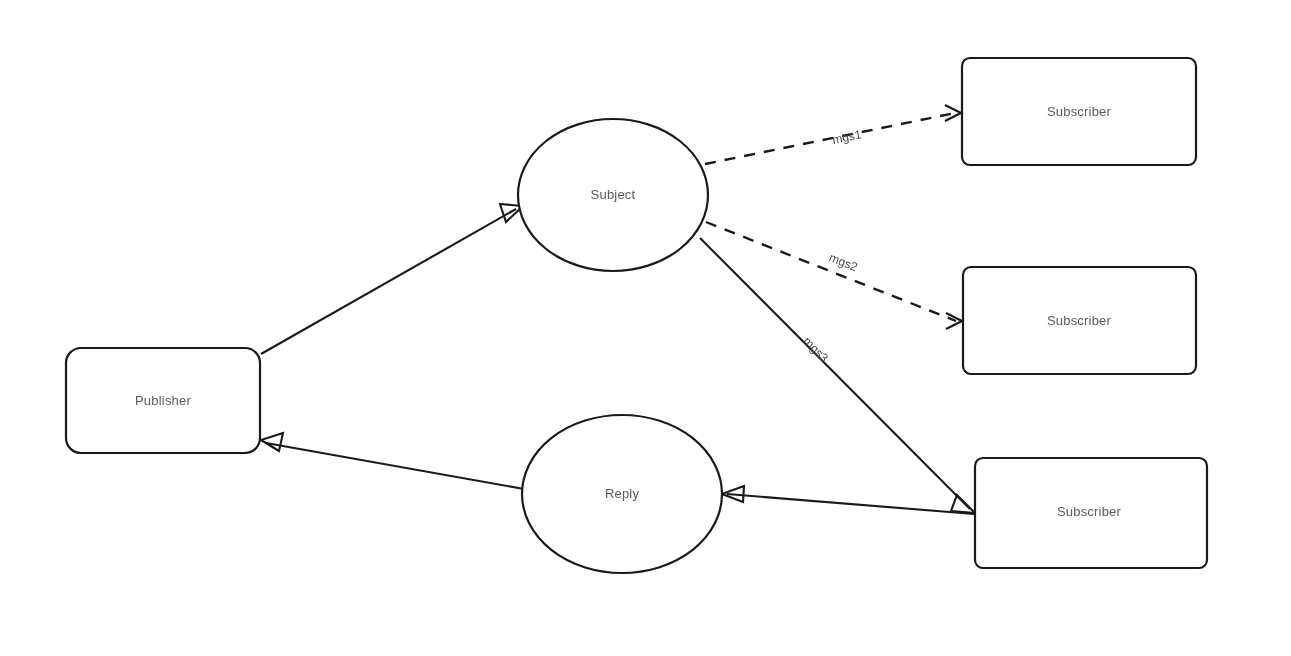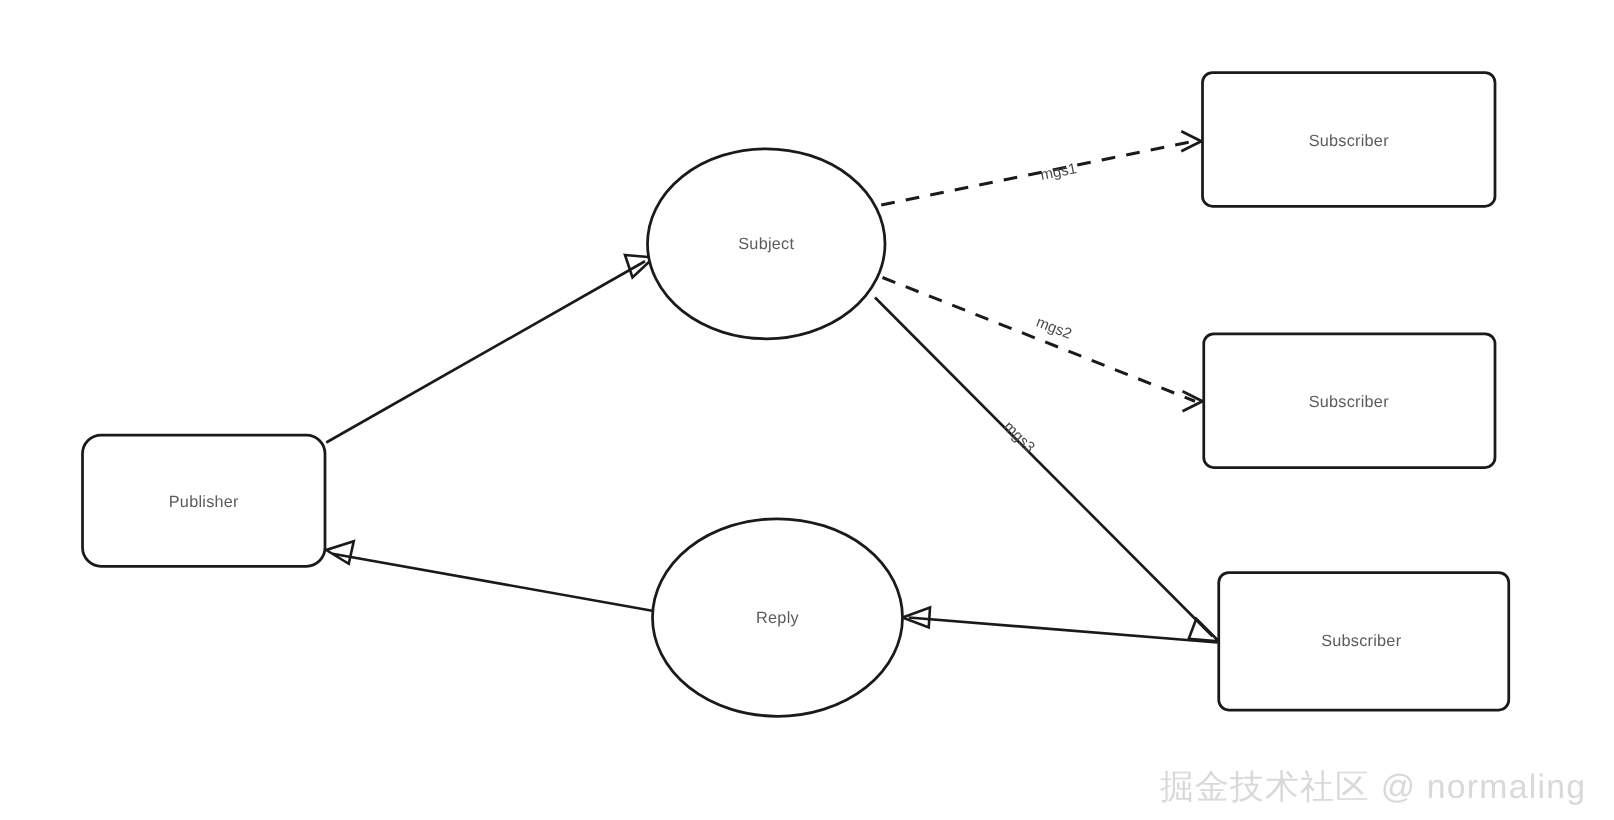--- a/index.html
+++ b/index.html
@@ -150,15 +150,14 @@
       <text class="node-label" x="1079" y="322">Subscriber</text>
     </g>
 
     <g>
       <rect class="node-shape" x="975" y="458" width="232" height="110" rx="8" ry="8"></rect>
       <text class="node-label" x="1089" y="513">Subscriber</text>
     </g>
 
   </svg>
 
-  <div class="watermark">掘金技术社区 @ normaling</div>
 
 </div>
 
 </body></html>

